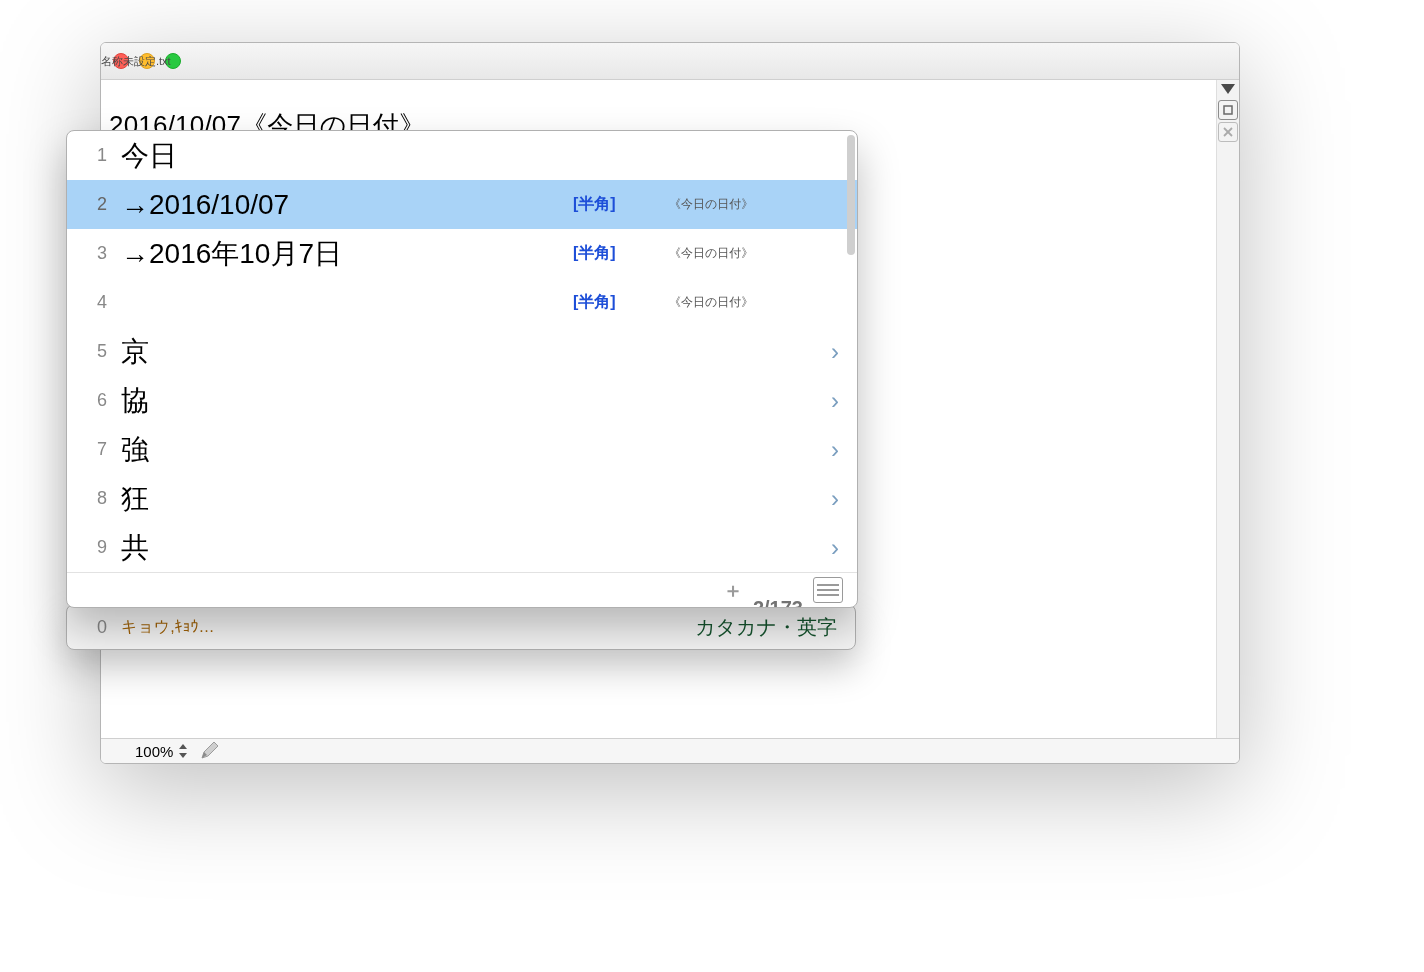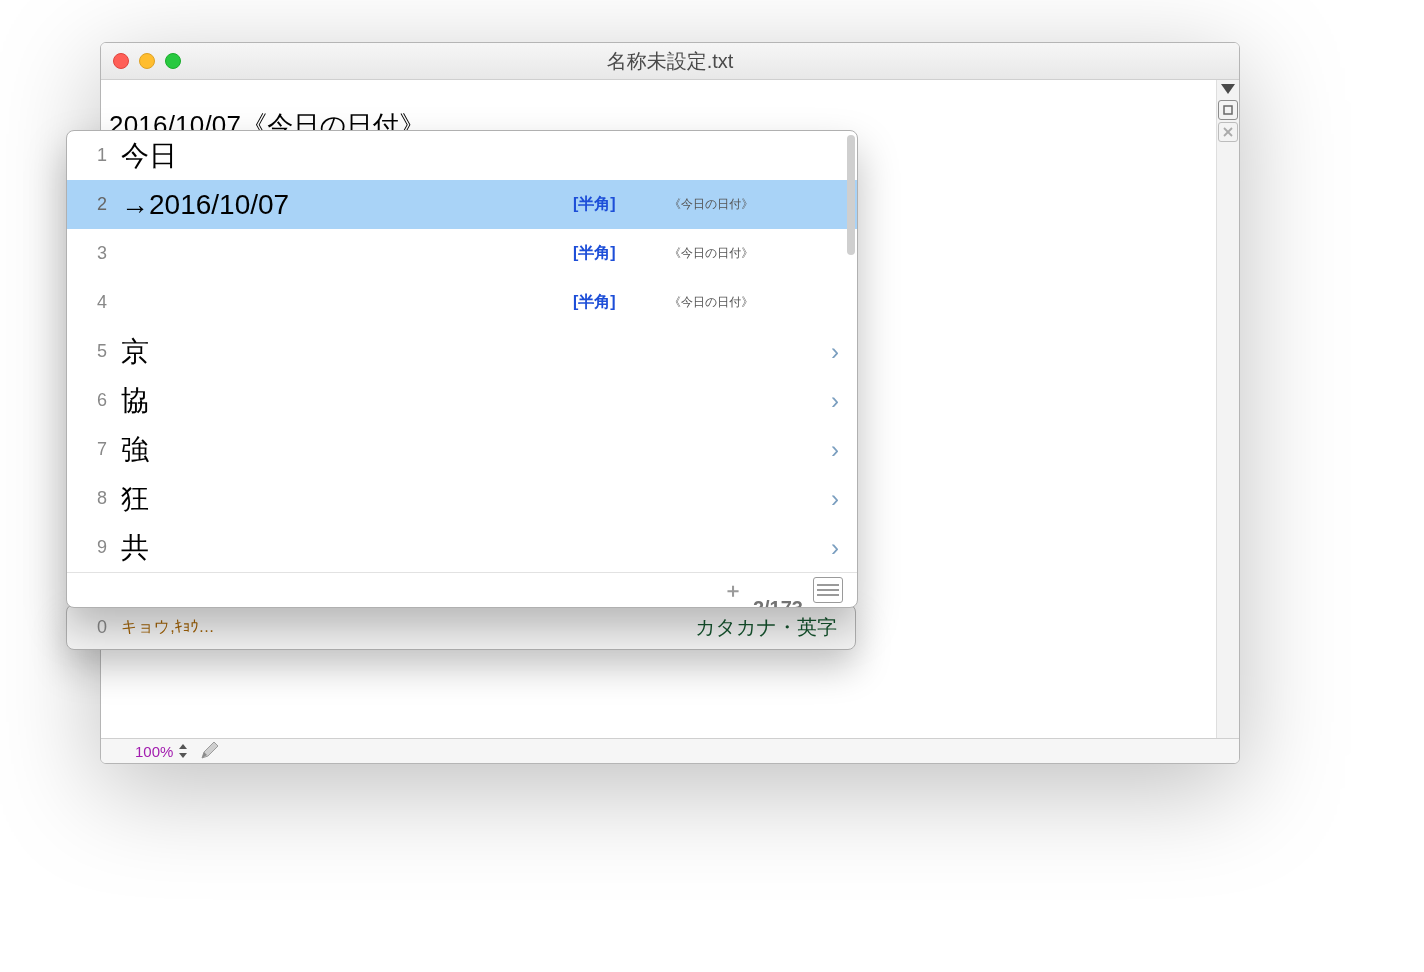--- a/index.html
+++ b/index.html
@@ -53,22 +53,22 @@
     width: 14px;
     height: 14px;
     border-radius: 50%;
   }
   .tl.red    { background: #ff5f57; border: 1px solid #e0443e; }
   .tl.yellow { background: #ffbd2e; border: 1px solid #dea123; }
   .tl.green  { background: #28c940; border: 1px solid #1aad2b; }
   .title {
     position: absolute;
     left: 0; right: 0;
-    text-align: center;
-    font-size: 20px;
+    text-align: left;
+    font-size: 11px;
     color: #4a4a4a;
     pointer-events: none;
   }
 
   
   .editor-area {
     flex: 1 1 auto;
     position: relative;
     background: #ffffff;
     overflow: hidden;
@@ -130,21 +130,21 @@
     flex: 0 0 auto;
     border-top: 1px solid #cfcfcf;
     background: #f6f6f6;
     display: flex;
     align-items: center;
     padding: 0 8px 0 34px;
     gap: 4px;
   }
   .statusbar .zoom {
     font-size: 15px;
-    color: #a21caf;
+    color: #000000;
   }
   .statusbar .stepper {
     font-size: 12px;
     color: #555;
     line-height: 7px;
   }
   .statusbar .pencil {
     margin-left: 6px;
     width: 20px; height: 20px;
     display: flex; align-items: center; justify-content: center;
@@ -335,20 +335,21 @@
         <span class="cand">今日</span>
       </div>
       <div class="ime-row selected">
         <span class="num">2</span>
         <span class="cand">→2016/10/07</span>
         <span class="tag1">[半角]</span>
         <span class="tag2">《今日の日付》</span>
       </div>
       <div class="ime-row">
         <span class="num">3</span>
+        <span class="cand">→2016年10月7日</span>
         <span class="tag1">[半角]</span>
         <span class="tag2">《今日の日付》</span>
       </div>
       <div class="ime-row">
         <span class="num">4</span>
         <span class="tag1">[半角]</span>
         <span class="tag2">《今日の日付》</span>
       </div>
       <div class="ime-row">
         <span class="num">5</span>

